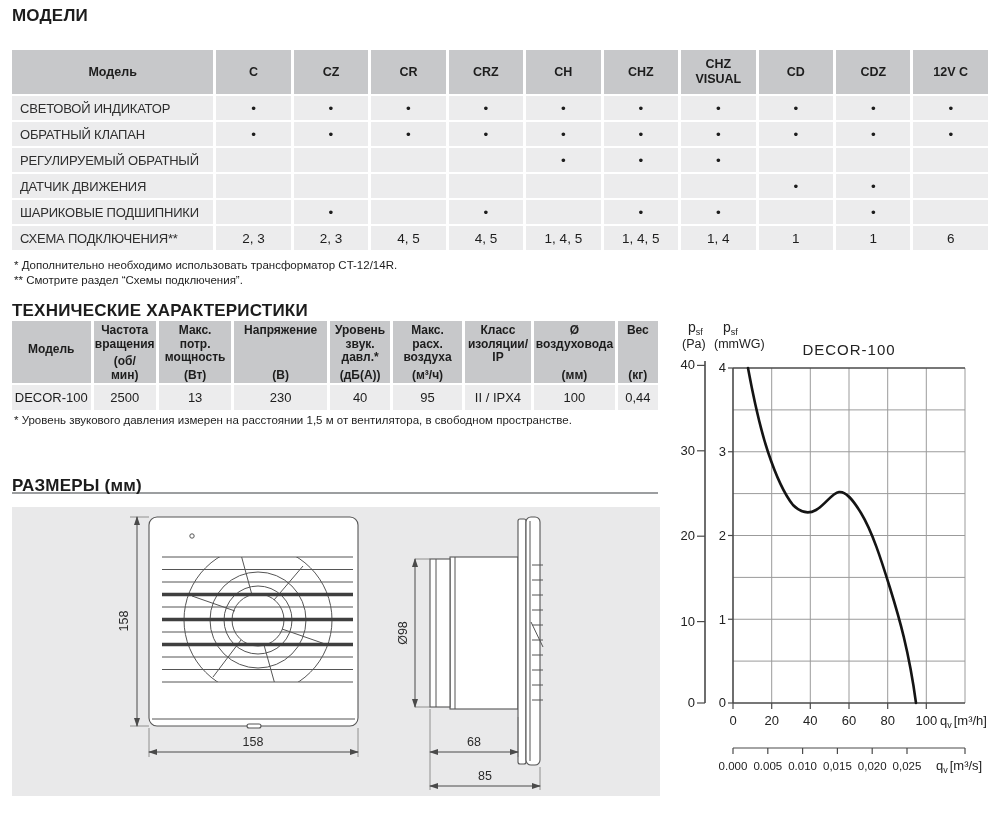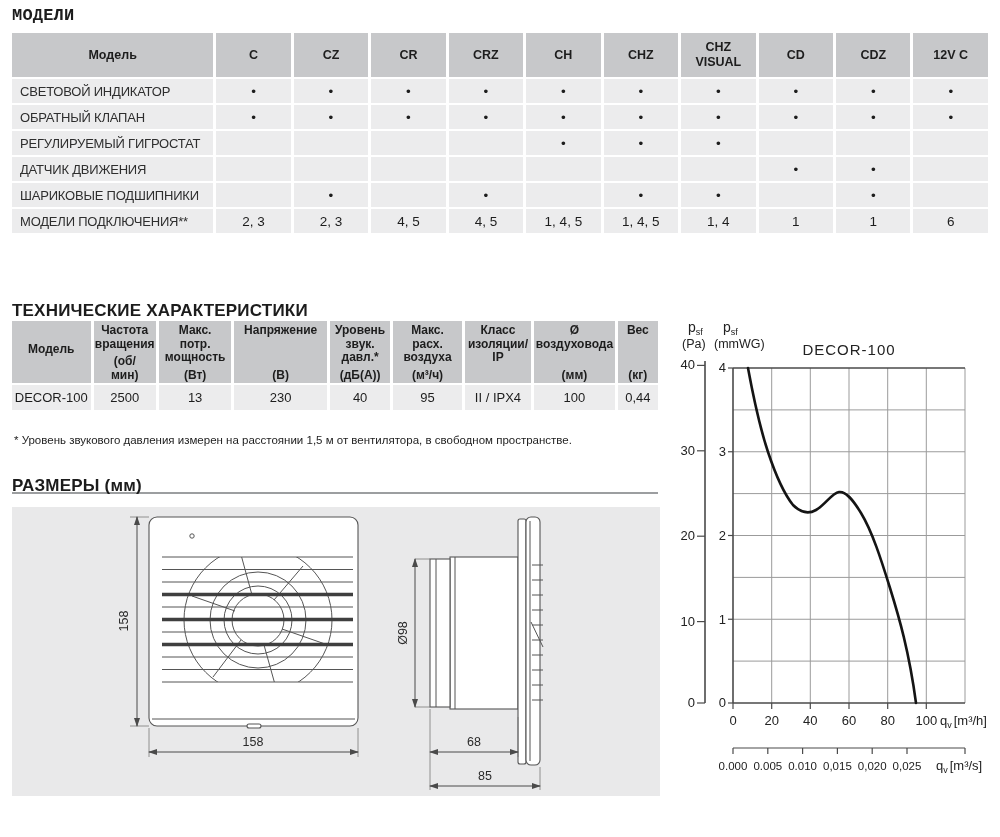--- a/index.html
+++ b/index.html
@@ -26,25 +26,25 @@
   .hwrap{height:58px;display:flex;flex-direction:column;justify-content:space-between;align-items:center;padding-top:3px;}
   .hwrap.center{justify-content:center;padding-top:0;}
   .hname{font-size:12px;font-weight:bold;line-height:13.5px;}
   .hunit{font-size:12px;font-weight:bold;}
   table.tech td{height:25px;font-size:13px;}
 
   .fn{font-size:11.5px;color:#1d1d1d;margin:0 0 0 2px;line-height:14.5px;}
   .fn.first{margin-top:6px;}
 
   #models{left:12px;top:6px;width:982px;}
-  #models h2{margin-bottom:8px;font-family:Liberation Mono, monospace;}
+  #models h2{margin-bottom:24px;}
 
   #tech{left:12px;top:301px;width:652px;}
   #tech h2{}
-  #tech .fn{margin-top:21px;}
+  #tech .fn{margin-top:1px;}
 
   #divider{left:12px;top:492px;width:646px;height:2px;background:#9c9ea0;}
 
   #dims{left:12px;top:476px;width:699px;}
   #dims .draw-box{width:648px;height:289px;background:#e9e9ea;margin-top:11px;}
 
   #perf{left:668px;top:302px;width:332px;}
   svg{display:block;}
 
   
@@ -114,21 +114,21 @@
         <td>•</td>
         <td>•</td>
         <td>•</td>
         <td>•</td>
         <td>•</td>
         <td>•</td>
         <td>•</td>
         <td>•</td>
       </tr>
       <tr>
-        <td class="lbl">РЕГУЛИРУЕМЫЙ ГИГРОСТАТ</td>
+        <td class="lbl">РЕГУЛИРУЕМЫЙ ОБРАТНЫЙ</td>
         <td></td>
         <td></td>
         <td></td>
         <td></td>
         <td>•</td>
         <td>•</td>
         <td>•</td>
         <td></td>
         <td></td>
         <td></td>
@@ -153,34 +153,36 @@
         <td></td>
         <td>•</td>
         <td></td>
         <td>•</td>
         <td>•</td>
         <td></td>
         <td>•</td>
         <td></td>
       </tr>
       <tr>
-        <td class="lbl">МОДЕЛИ ПОДКЛЮЧЕНИЯ**</td>
+        <td class="lbl">СХЕМА ПОДКЛЮЧЕНИЯ**</td>
         <td>2, 3</td>
         <td>2, 3</td>
         <td>4, 5</td>
         <td>4, 5</td>
         <td>1, 4, 5</td>
         <td>1, 4, 5</td>
         <td>1, 4</td>
         <td>1</td>
         <td>1</td>
         <td>6</td>
       </tr>
     </tbody>
   </table>
+  <p class="fn first">* Дополнительно необходимо использовать трансформатор CT-12/14R.</p>
+  <p class="fn">** Смотрите раздел “Схемы подключения”.</p>
 </section>
 
 <section class="abs" id="tech">
   <h2 class="sec">ТЕХНИЧЕСКИЕ ХАРАКТЕРИСТИКИ</h2>
   <table class="tech">
     <colgroup>
       <col style="width:78px">
         <col style="width:62px">
         <col style="width:72px">
         <col style="width:92px">

